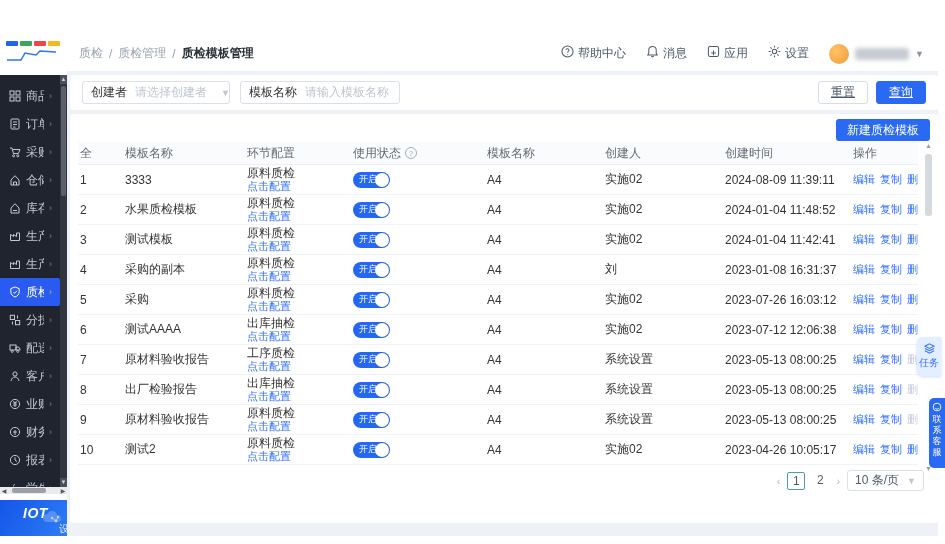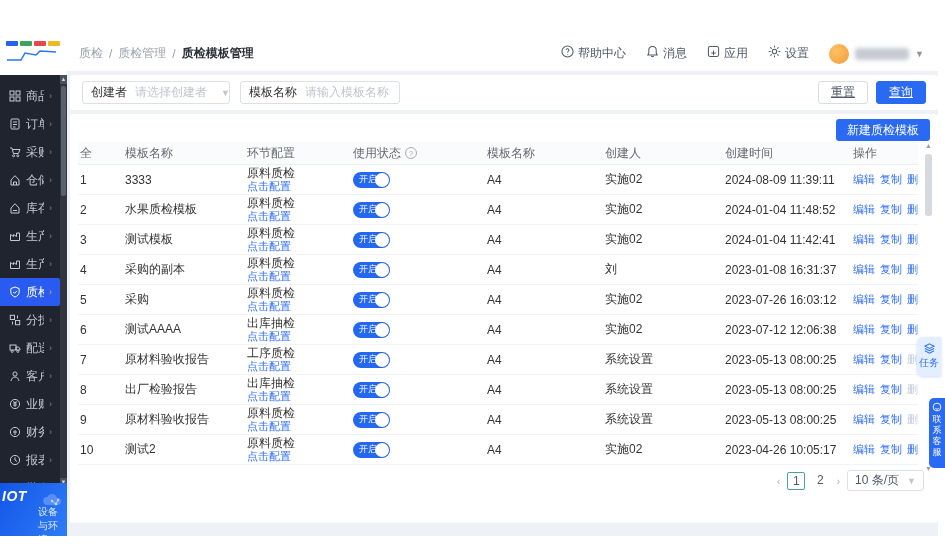--- a/index.html
+++ b/index.html
@@ -24,22 +24,22 @@
   .menu-item.active { background:#2A5BF0; color:#fff; border-radius:0 2px 2px 0; }
   .menu-item.active .chev { color:#E8B24A; }
   .menu-vscroll { position:absolute; top:39px; right:0; bottom:49px; width:7px; background:#30353F; }
   .menu-vscroll .arr { position:absolute; left:0; width:7px; height:9px; background:#4A505C; color:#cfd3da;
     font-size:6px; line-height:9px; text-align:center; }
   .menu-vscroll .arr.up { top:0; } .menu-vscroll .arr.dn { bottom:0; }
   .menu-vscroll .thumb { position:absolute; left:1px; top:11px; width:5px; height:110px; background:#5A606C; border-radius:2px; }
   .menu-hscroll { position:absolute; left:0; right:0; bottom:42px; height:7px; background:#E9EBEE; display:flex; align-items:center; }
   .menu-hscroll .arr { width:8px; font-size:6px; color:#555; text-align:center; }
   .menu-hscroll .thumb { width:34px; height:5px; background:#9AA0A6; border-radius:2px; margin-left:4px; }
-  .iot { position:absolute; left:0; bottom:0; width:67px; height:53px;
-    background:linear-gradient(120deg,#1356E8,#2E7CF6); color:#fff; padding:5px 2px; overflow:hidden; }
+  .iot { position:absolute; left:0; bottom:0; width:67px; height:36px;
+    background:linear-gradient(120deg,#1356E8,#2E7CF6); color:#fff; padding:5px 23px; overflow:hidden; }
   .iot-title { font-weight:bold; font-size:14px; font-style:italic; letter-spacing:.5px; }
   .iot-sub { font-size:10px; opacity:.85; margin-top:1px;margin-left:36px; }
   .iot svg { position:absolute; right:3px; top:9px; }
 
   
   .topbar { position:absolute; left:67px; top:0; width:871px; height:36px; background:#fff;
     border-bottom:1px solid #EDEFF3; display:flex; align-items:center; padding:0 14px 0 12px; }
   .crumbs { display:flex; gap:6px; align-items:center; color:#9AA1AD; }
   .crumbs .cur { color:#2B2F36; font-weight:bold; }
   .top-right { margin-left:auto; display:flex; align-items:center; gap:20px; color:#4E5969; }

